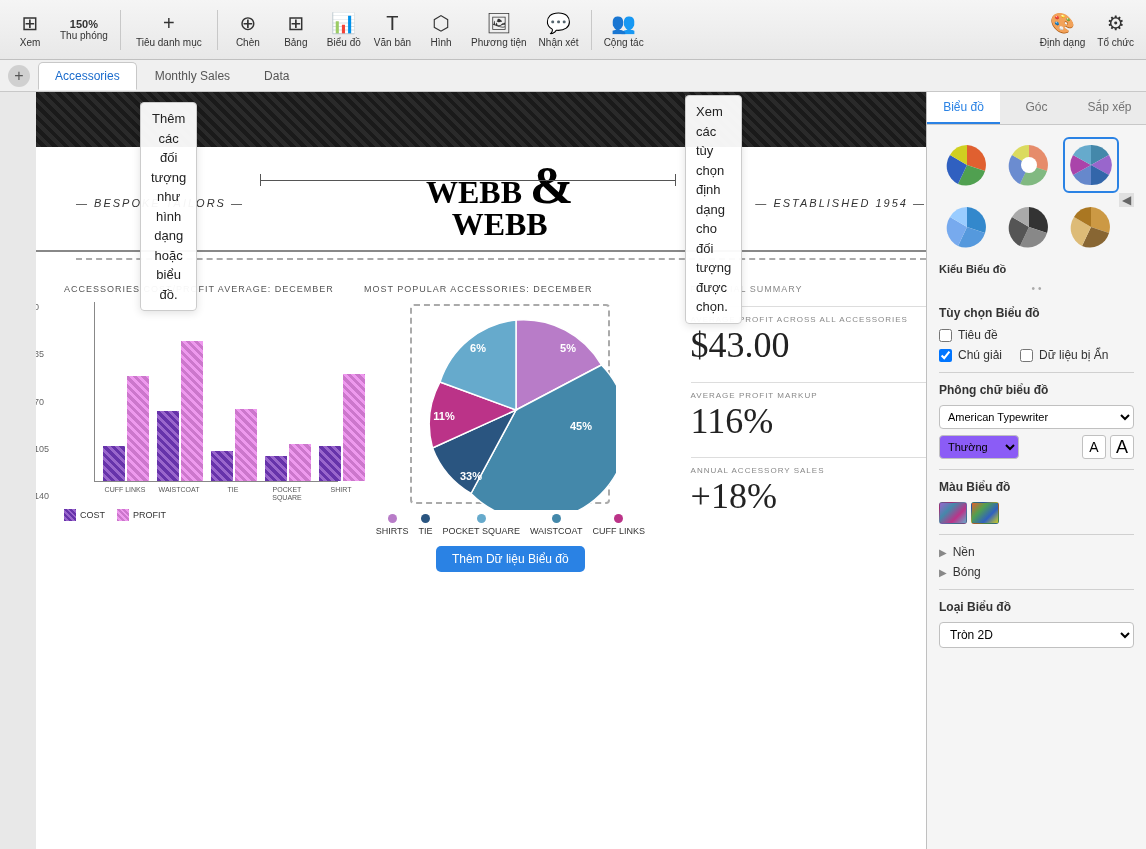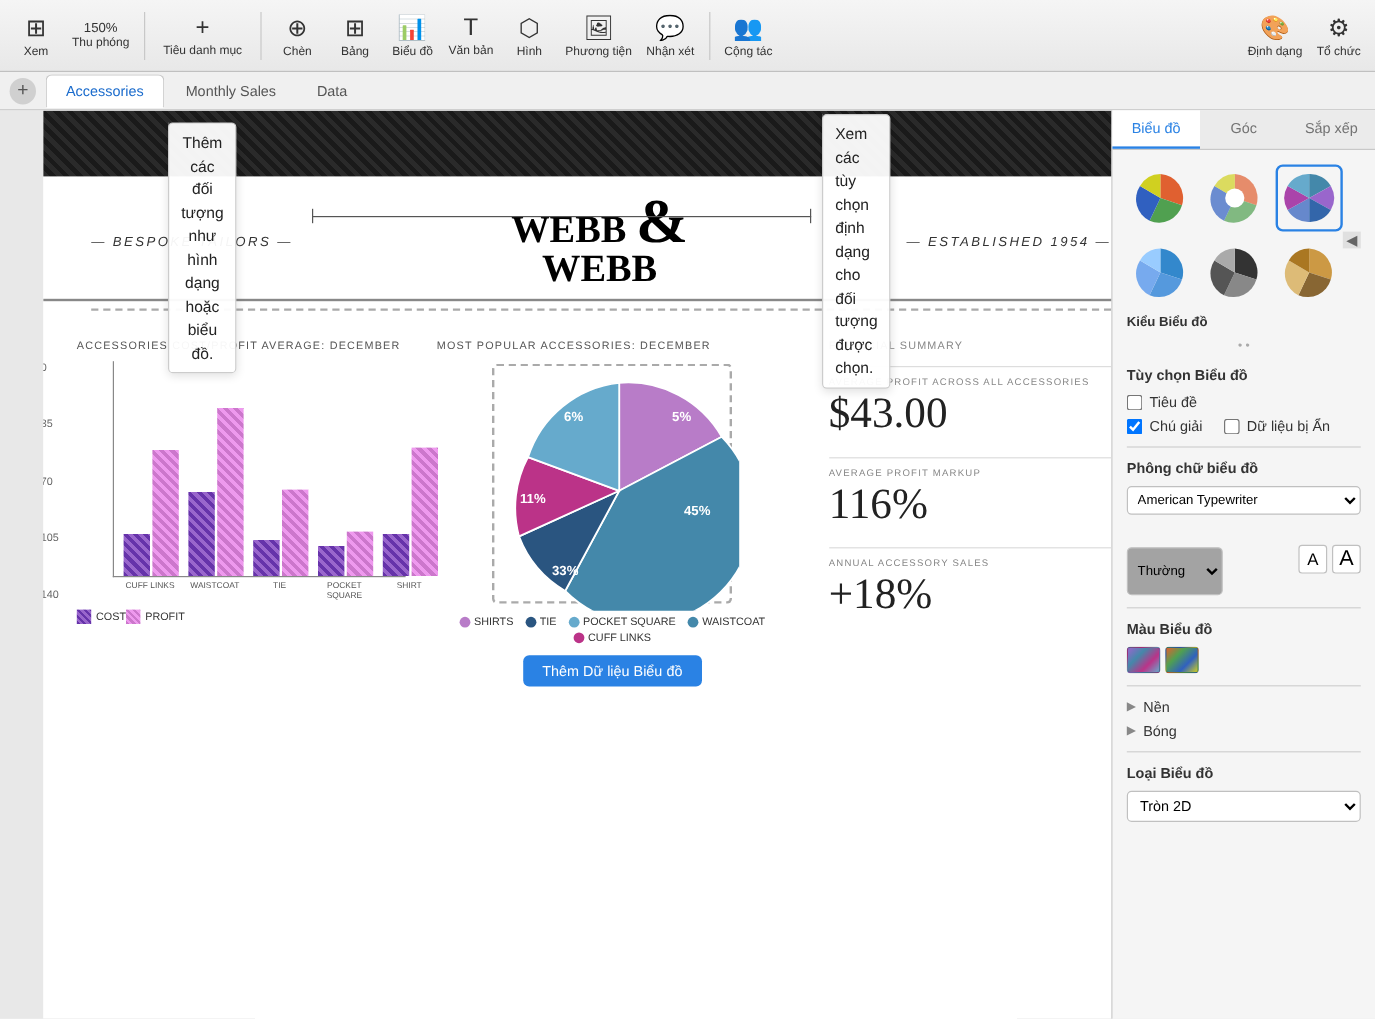--- a/index.html
+++ b/index.html
@@ -166,21 +166,21 @@
       display: flex;
       gap: 2px;
       align-items: flex-end;
     }
     .bar {
       width: 22px;
       position: relative;
     }
     .bar-cost { background: repeating-linear-gradient(45deg, #6633aa, #6633aa 3px, #9966cc 3px, #9966cc 6px); }
     .bar-profit { background: repeating-linear-gradient(45deg, #cc77cc, #cc77cc 3px, #ee99ee 3px, #ee99ee 6px); }
-    .chart-legend { display: flex; margin-top: 8px; font-size: 9px; color: #333; }
+    .chart-legend { display: flex; gap: 12px; margin-top: 8px; font-size: 9px; color: #333; }
     .legend-item { display: flex; align-items: center; gap: 4px; }
     .legend-swatch { width: 12px; height: 12px; }
     .legend-swatch-cost { background: repeating-linear-gradient(45deg, #6633aa, #6633aa 2px, #9966cc 2px, #9966cc 4px); }
     .legend-swatch-profit { background: repeating-linear-gradient(45deg, #cc77cc, #cc77cc 2px, #ee99ee 2px, #ee99ee 4px); }
     .y-axis-labels {
       position: absolute;
       left: -30px;
       top: 0;
       height: 100%;
       display: flex;
@@ -197,21 +197,21 @@
       position: relative;
     }
     .pie-wrapper {
       position: relative;
       width: 200px;
       height: 200px;
       margin: 10px auto;
     }
     .pie-svg { width: 200px; height: 200px; }
     .pie-legend { font-size: 9px; color: #333; display: flex; flex-wrap: wrap; gap: 3px 10px; margin-top: 8px; justify-content: center; }
-    .pie-legend-item { display: flex; align-items: center; gap: 3px; }
+    .pie-legend-item { display: flex; align-items: center; gap: 3px; flex-direction: column; }
     .pie-dot { width: 9px; height: 9px; border-radius: 50%; }
 
     
     .financial-summary {
       flex: 0.9;
       padding: 8px 16px;
     }
     .fin-title { font-size: 9px; letter-spacing: 1px; color: #888; text-transform: uppercase; margin-bottom: 12px; }
     .fin-section { margin-bottom: 16px; }
     .fin-label { font-size: 8px; letter-spacing: 1px; color: #888; text-transform: uppercase; margin-bottom: 2px; }
@@ -314,27 +314,26 @@
       height: 24px;
       font-size: 11px;
       border: 1px solid #c0c0c0;
       border-radius: 4px;
       background: white;
       padding: 0 4px;
       appearance: auto;
     }
     .font-style-select {
       width: 80px;
-      height: 40px;
+      height: 24px;
       font-size: 11px;
       border: 1px solid #c0c0c0;
       border-radius: 4px;
-      background: #a3a3a3;
+      background: #8b5cf6;
       padding: 0 4px;
-      margin-top: 21px;
     }
     .font-size-btn {
       width: 24px; height: 24px;
       border: 1px solid #c0c0c0;
       border-radius: 3px;
       background: white;
       cursor: pointer;
       font-size: 14px;
       display: flex; align-items: center; justify-content: center;
     }
@@ -402,21 +401,21 @@
   </style>
 </head>
 <body>
 
 <div id="toolbar">
   <div class="toolbar-group">
     <div class="icon">⊞</div>
     <span>Xem</span>
   </div>
   <div class="toolbar-group">
-    <div style="font-size:11px;font-weight:400;">150%</div>
+    <div style="font-size:11px;font-weight:700;">150%</div>
     <span>Thu phóng</span>
   </div>
   <div class="toolbar-sep"></div>
   <div class="toolbar-group" style="min-width:80px">
     <div class="icon">+</div>
     <span>Tiêu danh mục</span>
   </div>
   <div class="toolbar-sep"></div>
   <div class="toolbar-group">
     <div class="icon">⊕</div>

